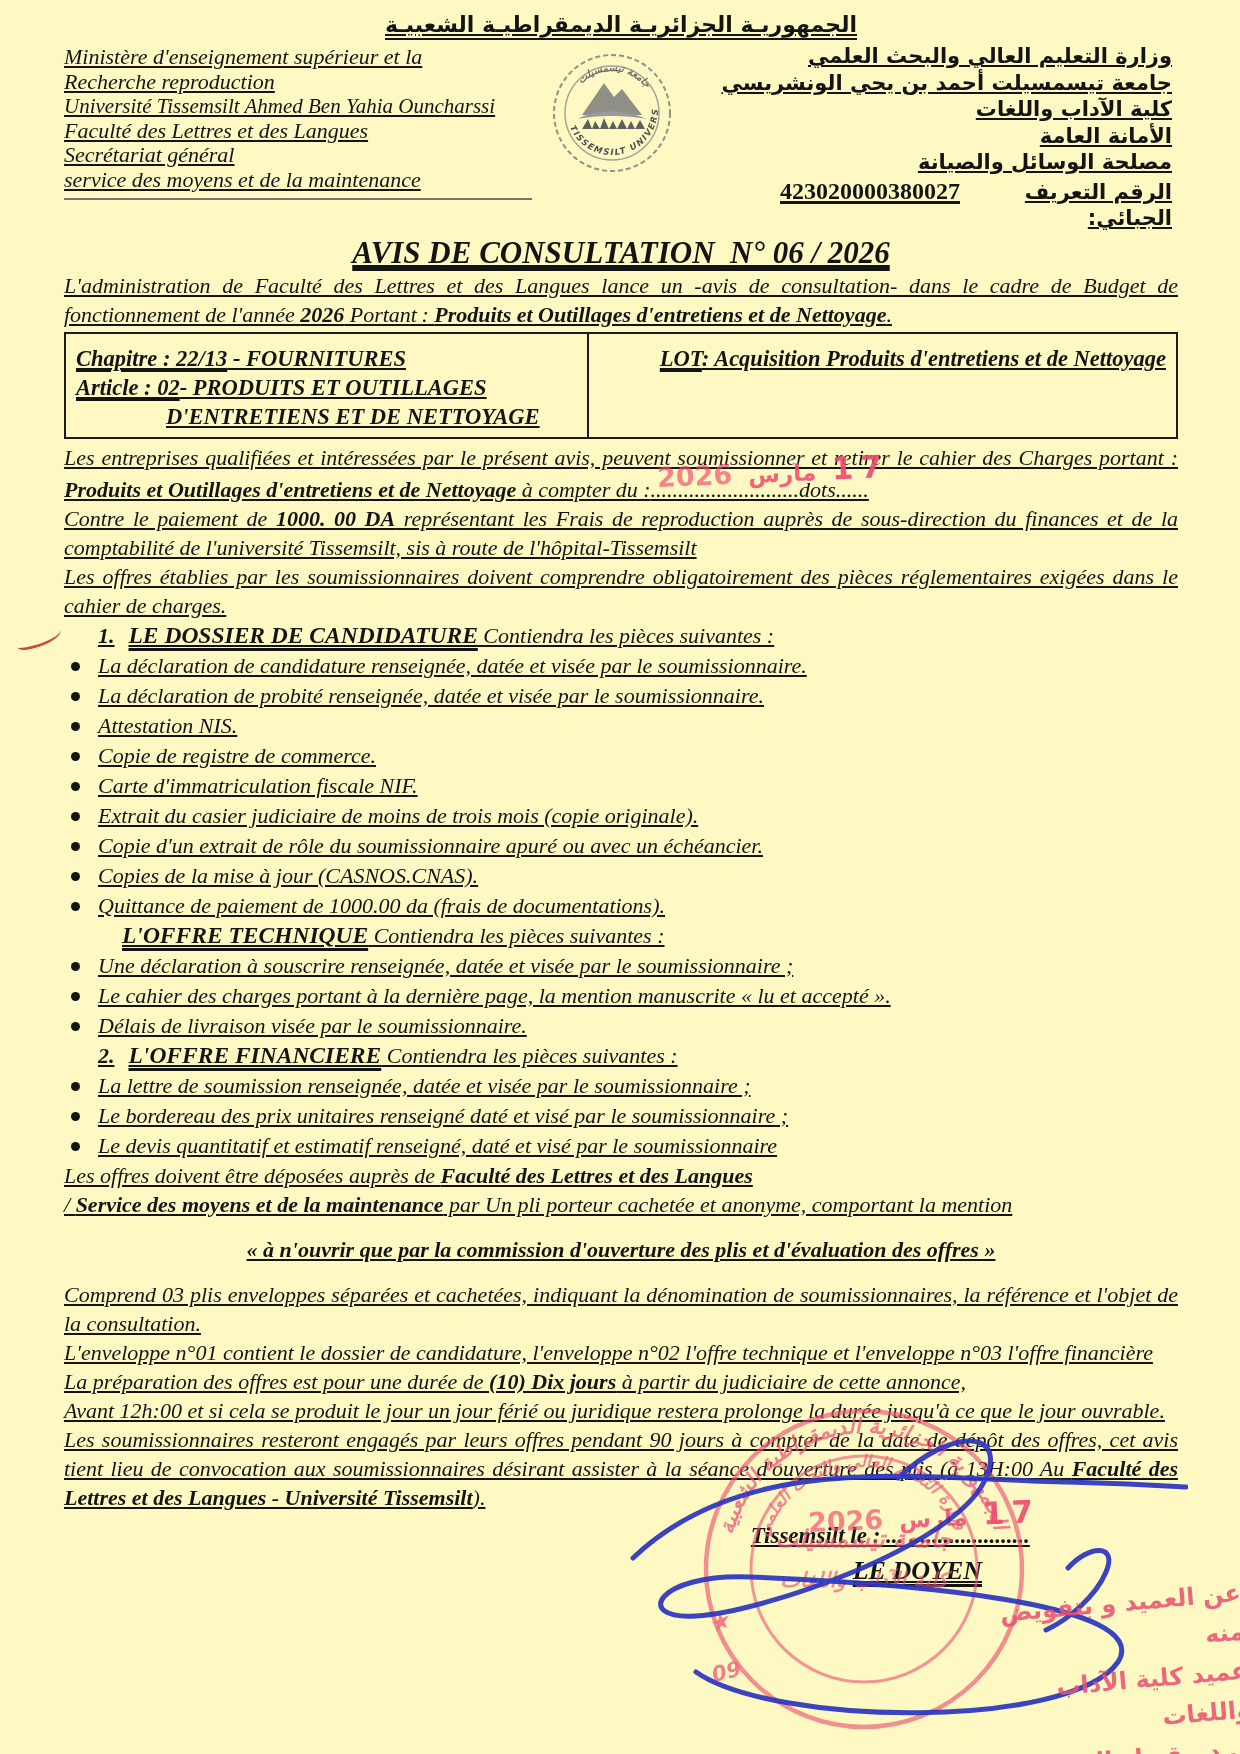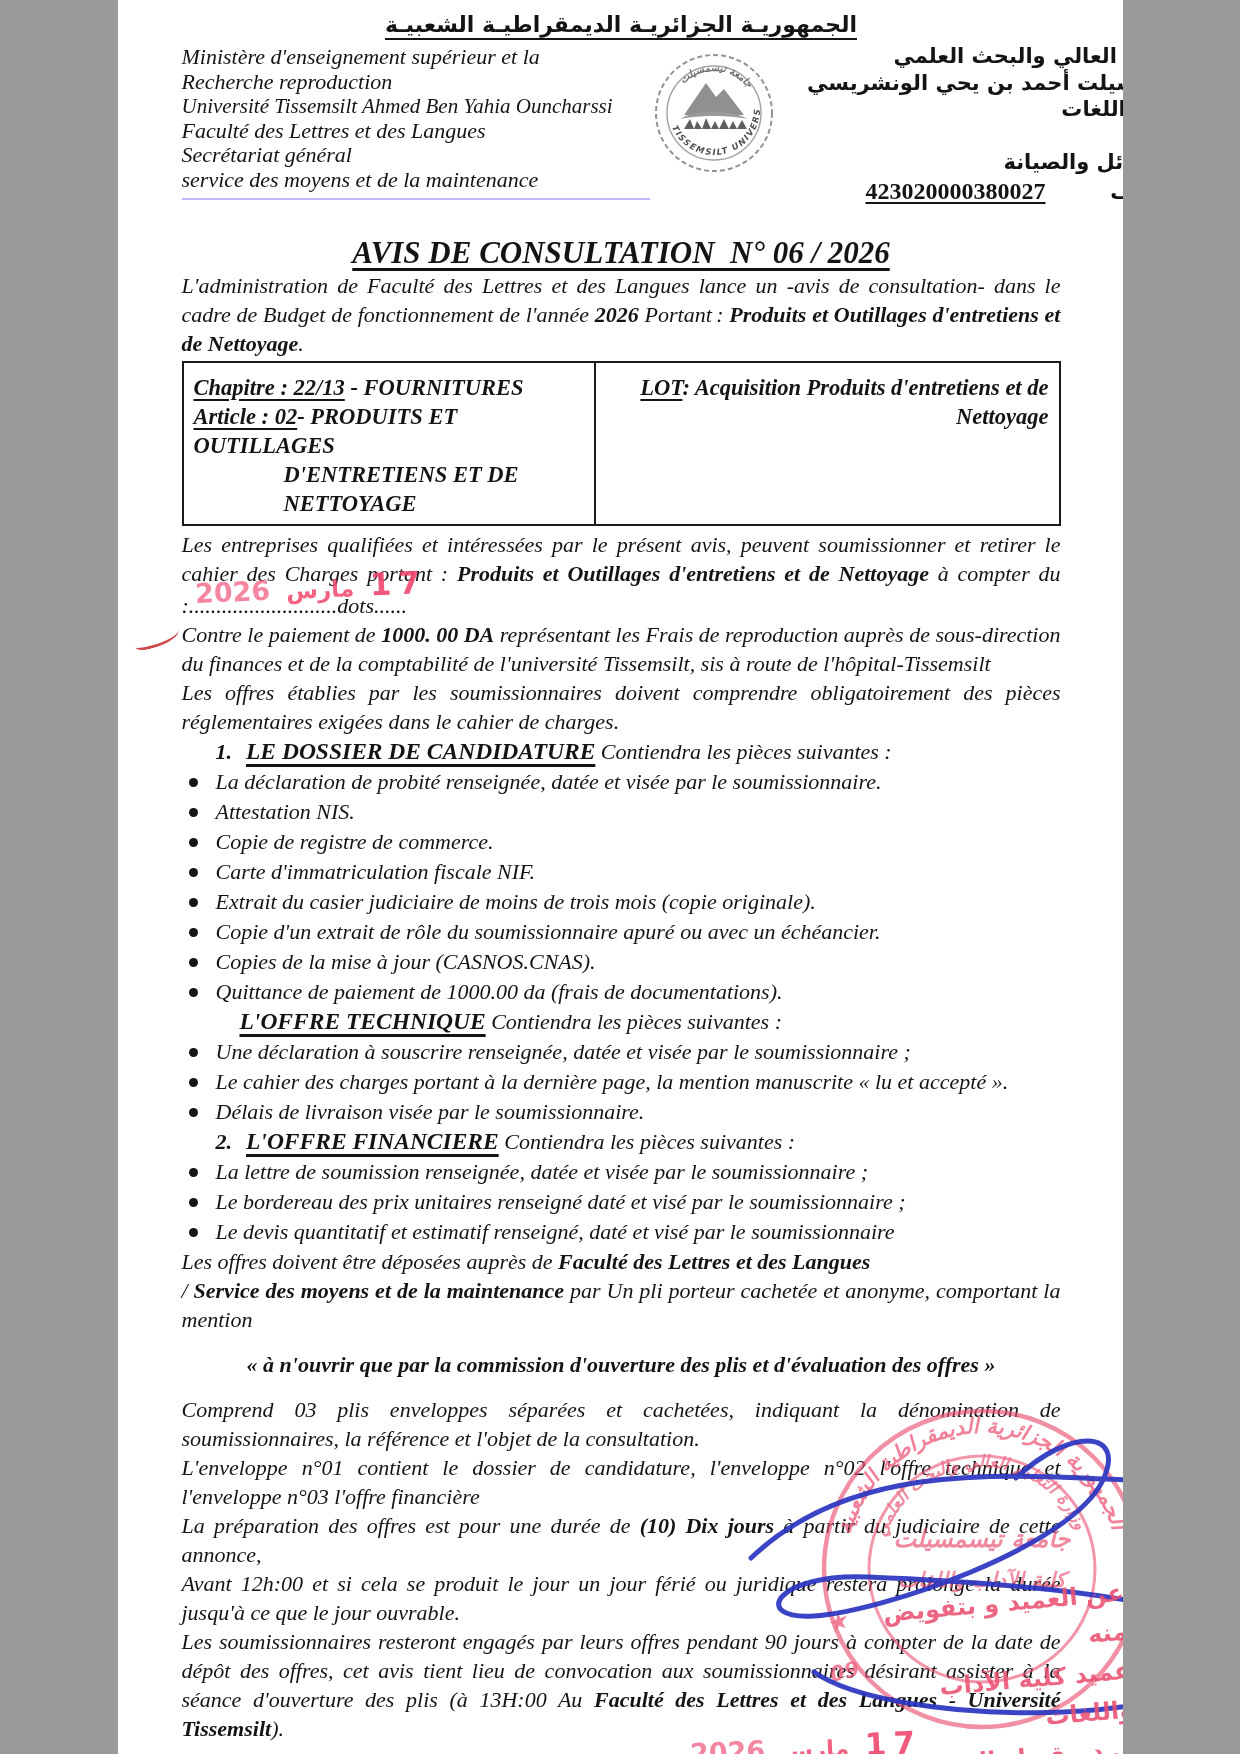--- a/index.html
+++ b/index.html
@@ -1,33 +1,33 @@
 <!DOCTYPE html>
 <html lang="fr"><head>
 <meta charset="utf-8">
 <style>
   html,body{margin:0;padding:0;background:#9a9a9a;}
   .page{
-    position:relative;width:1005px;height:1754px;margin:0 auto;
-    background:#ffffff;color:#141414;overflow:hidden;
+    position:relative;width:1240px;height:1754px;margin:0 auto;
+    background:#fef9c3;color:#141414;overflow:hidden;
     font-family:"Liberation Serif","DejaVu Serif",serif;
-    font-style:italic;font-size:22px;line-height:29px;
+    font-style:italic;font-size:22px;line-height:29px;text-decoration:underline;
   }
   .content{padding:6px 62px 0 64px;}
   .b{font-weight:700;}
   .u{text-decoration:underline;text-decoration-thickness:2px;text-underline-offset:4px;}
   .just{text-align:justify;margin:0;}
   p{margin:0;}
 
   
   .republic{text-align:center;font-style:normal;font-weight:700;font-size:22px;
     font-family:"DejaVu Sans",sans-serif;direction:rtl;margin:4px 0 2px 0;}
   .republic span{text-decoration:underline;text-decoration-thickness:2px;text-underline-offset:6px;}
   .hdr{display:grid;grid-template-columns:468px 1fr 486px;align-items:start;}
-  .hdr-fr{font-size:22px;line-height:24.5px;padding-top:4px;border-bottom:2px solid #c4b5fd;padding-bottom:6px;}
+  .hdr-fr{font-size:22px;line-height:24.5px;padding-top:4px;border-bottom:2px solid #737373;padding-bottom:6px;}
   .hdr-fr div:nth-child(3){font-size:21px;}
   .hdr-ar{font-style:normal;font-weight:700;font-size:21px;line-height:26.5px;
     font-family:"DejaVu Sans",sans-serif;direction:rtl;text-align:right;padding:2px 6px 0 0;}
   .tax-line{margin-top:2px;padding-left:88px;display:flex;direction:rtl;align-items:baseline;gap:8px;}
   .tax-num{direction:ltr;unicode-bidi:embed;font-family:"Liberation Serif",serif;
     font-size:24px;text-decoration:underline;text-decoration-thickness:2px;text-underline-offset:3px;}
   .logo-wrap{display:flex;justify-content:center;padding-top:8px;}
 
   
   .avis-title{text-align:center;font-weight:700;font-size:31px;margin:6px 0 4px 0;}
@@ -157,20 +157,21 @@
           <span class="mo">مارس</span>
           <span class="dy">17</span>
         </span></p>
 
     <p class="just"><span>Contre le paiement de </span><span class="b">1000. 00 DA</span><span> représentant les Frais de reproduction auprès de sous-direction du finances et de la comptabilité de l'université Tissemsilt, sis à route de l'hôpital-Tissemsilt</span></p>
 
     <p class="just">Les offres établies par les soumissionnaires doivent comprendre obligatoirement des pièces réglementaires exigées dans le cahier de charges.</p>
 
     <p class="h-num"><span class="num">1.</span><span class="cap">LE DOSSIER DE CANDIDATURE</span><span> Contiendra les pièces suivantes :</span></p>
     <ul class="doc">
+      <li>La déclaration de candidature renseignée, datée et visée par le soumissionnaire.</li>
       <li>La déclaration de probité renseignée, datée et visée par le soumissionnaire.</li>
       <li>Attestation NIS.</li>
       <li>Copie de registre de commerce.</li>
       <li>Carte d'immatriculation fiscale NIF.</li>
       <li>Extrait du casier judiciaire de moins de trois mois (copie originale).</li>
       <li>Copie d'un extrait de rôle du soumissionnaire apuré ou avec un échéancier.</li>
       <li>Copies de la mise à jour (CASNOS.CNAS).</li>
       <li>Quittance de paiement de 1000.00 da (frais de documentations).</li>
     </ul>
 

